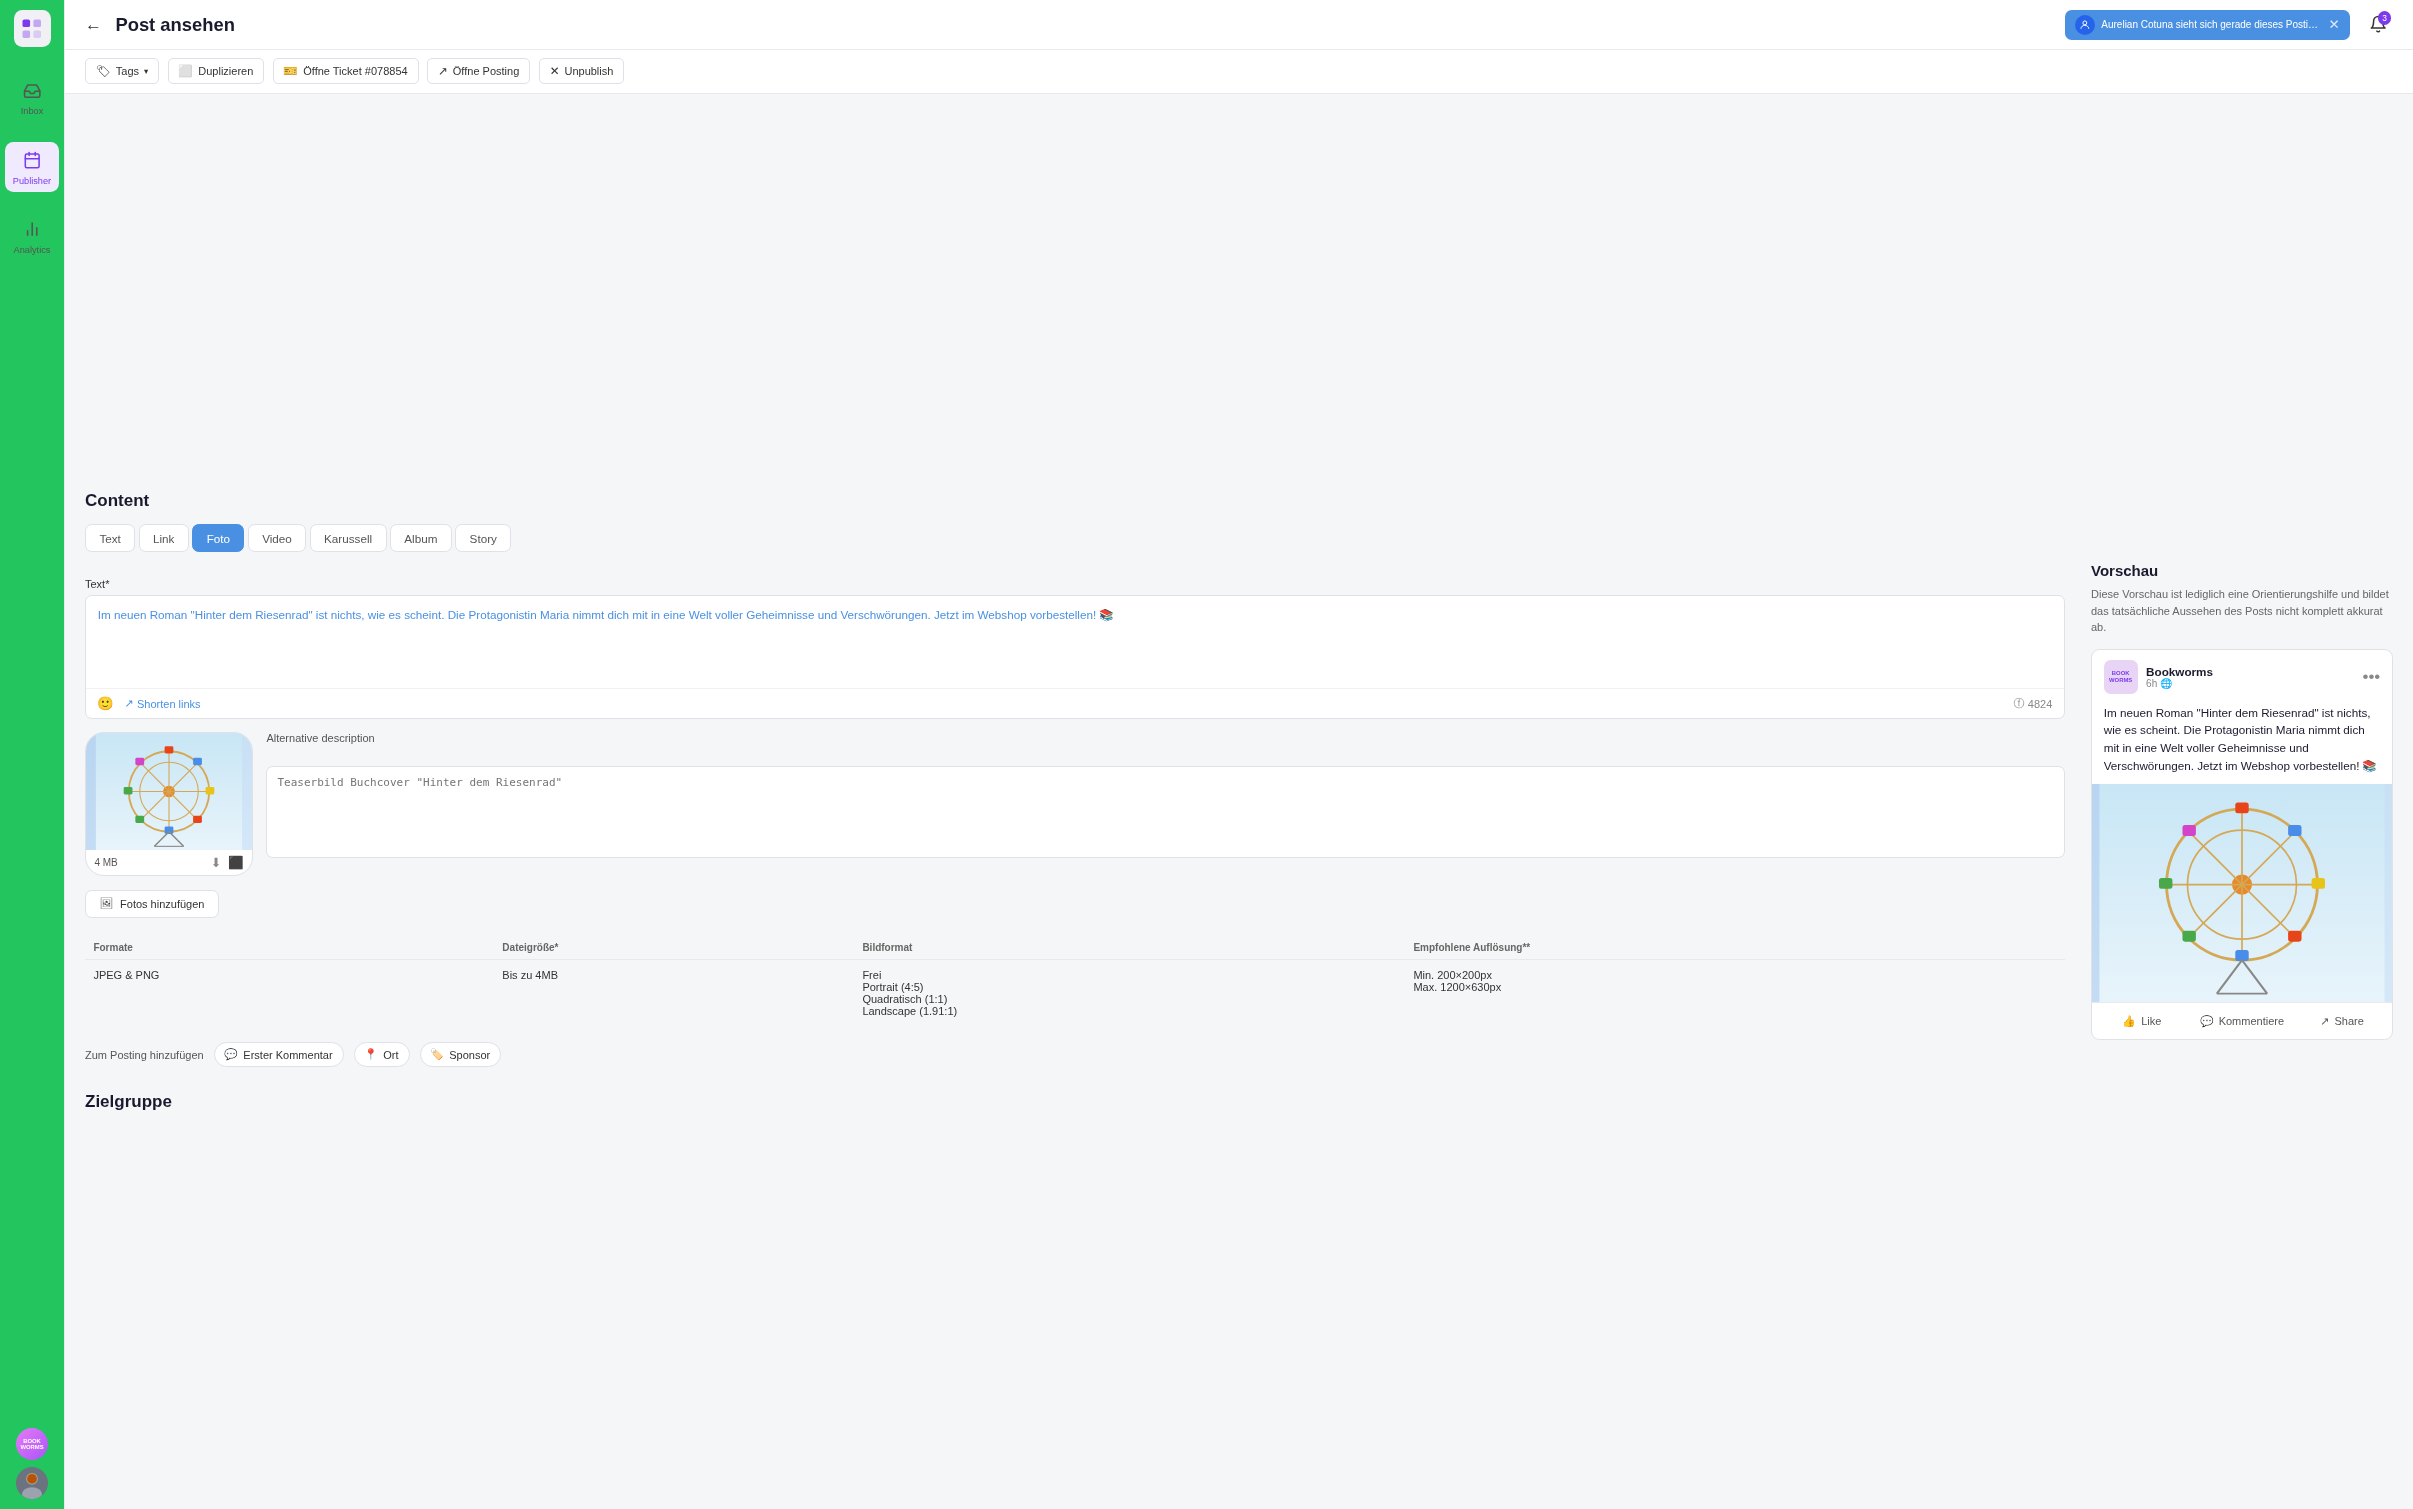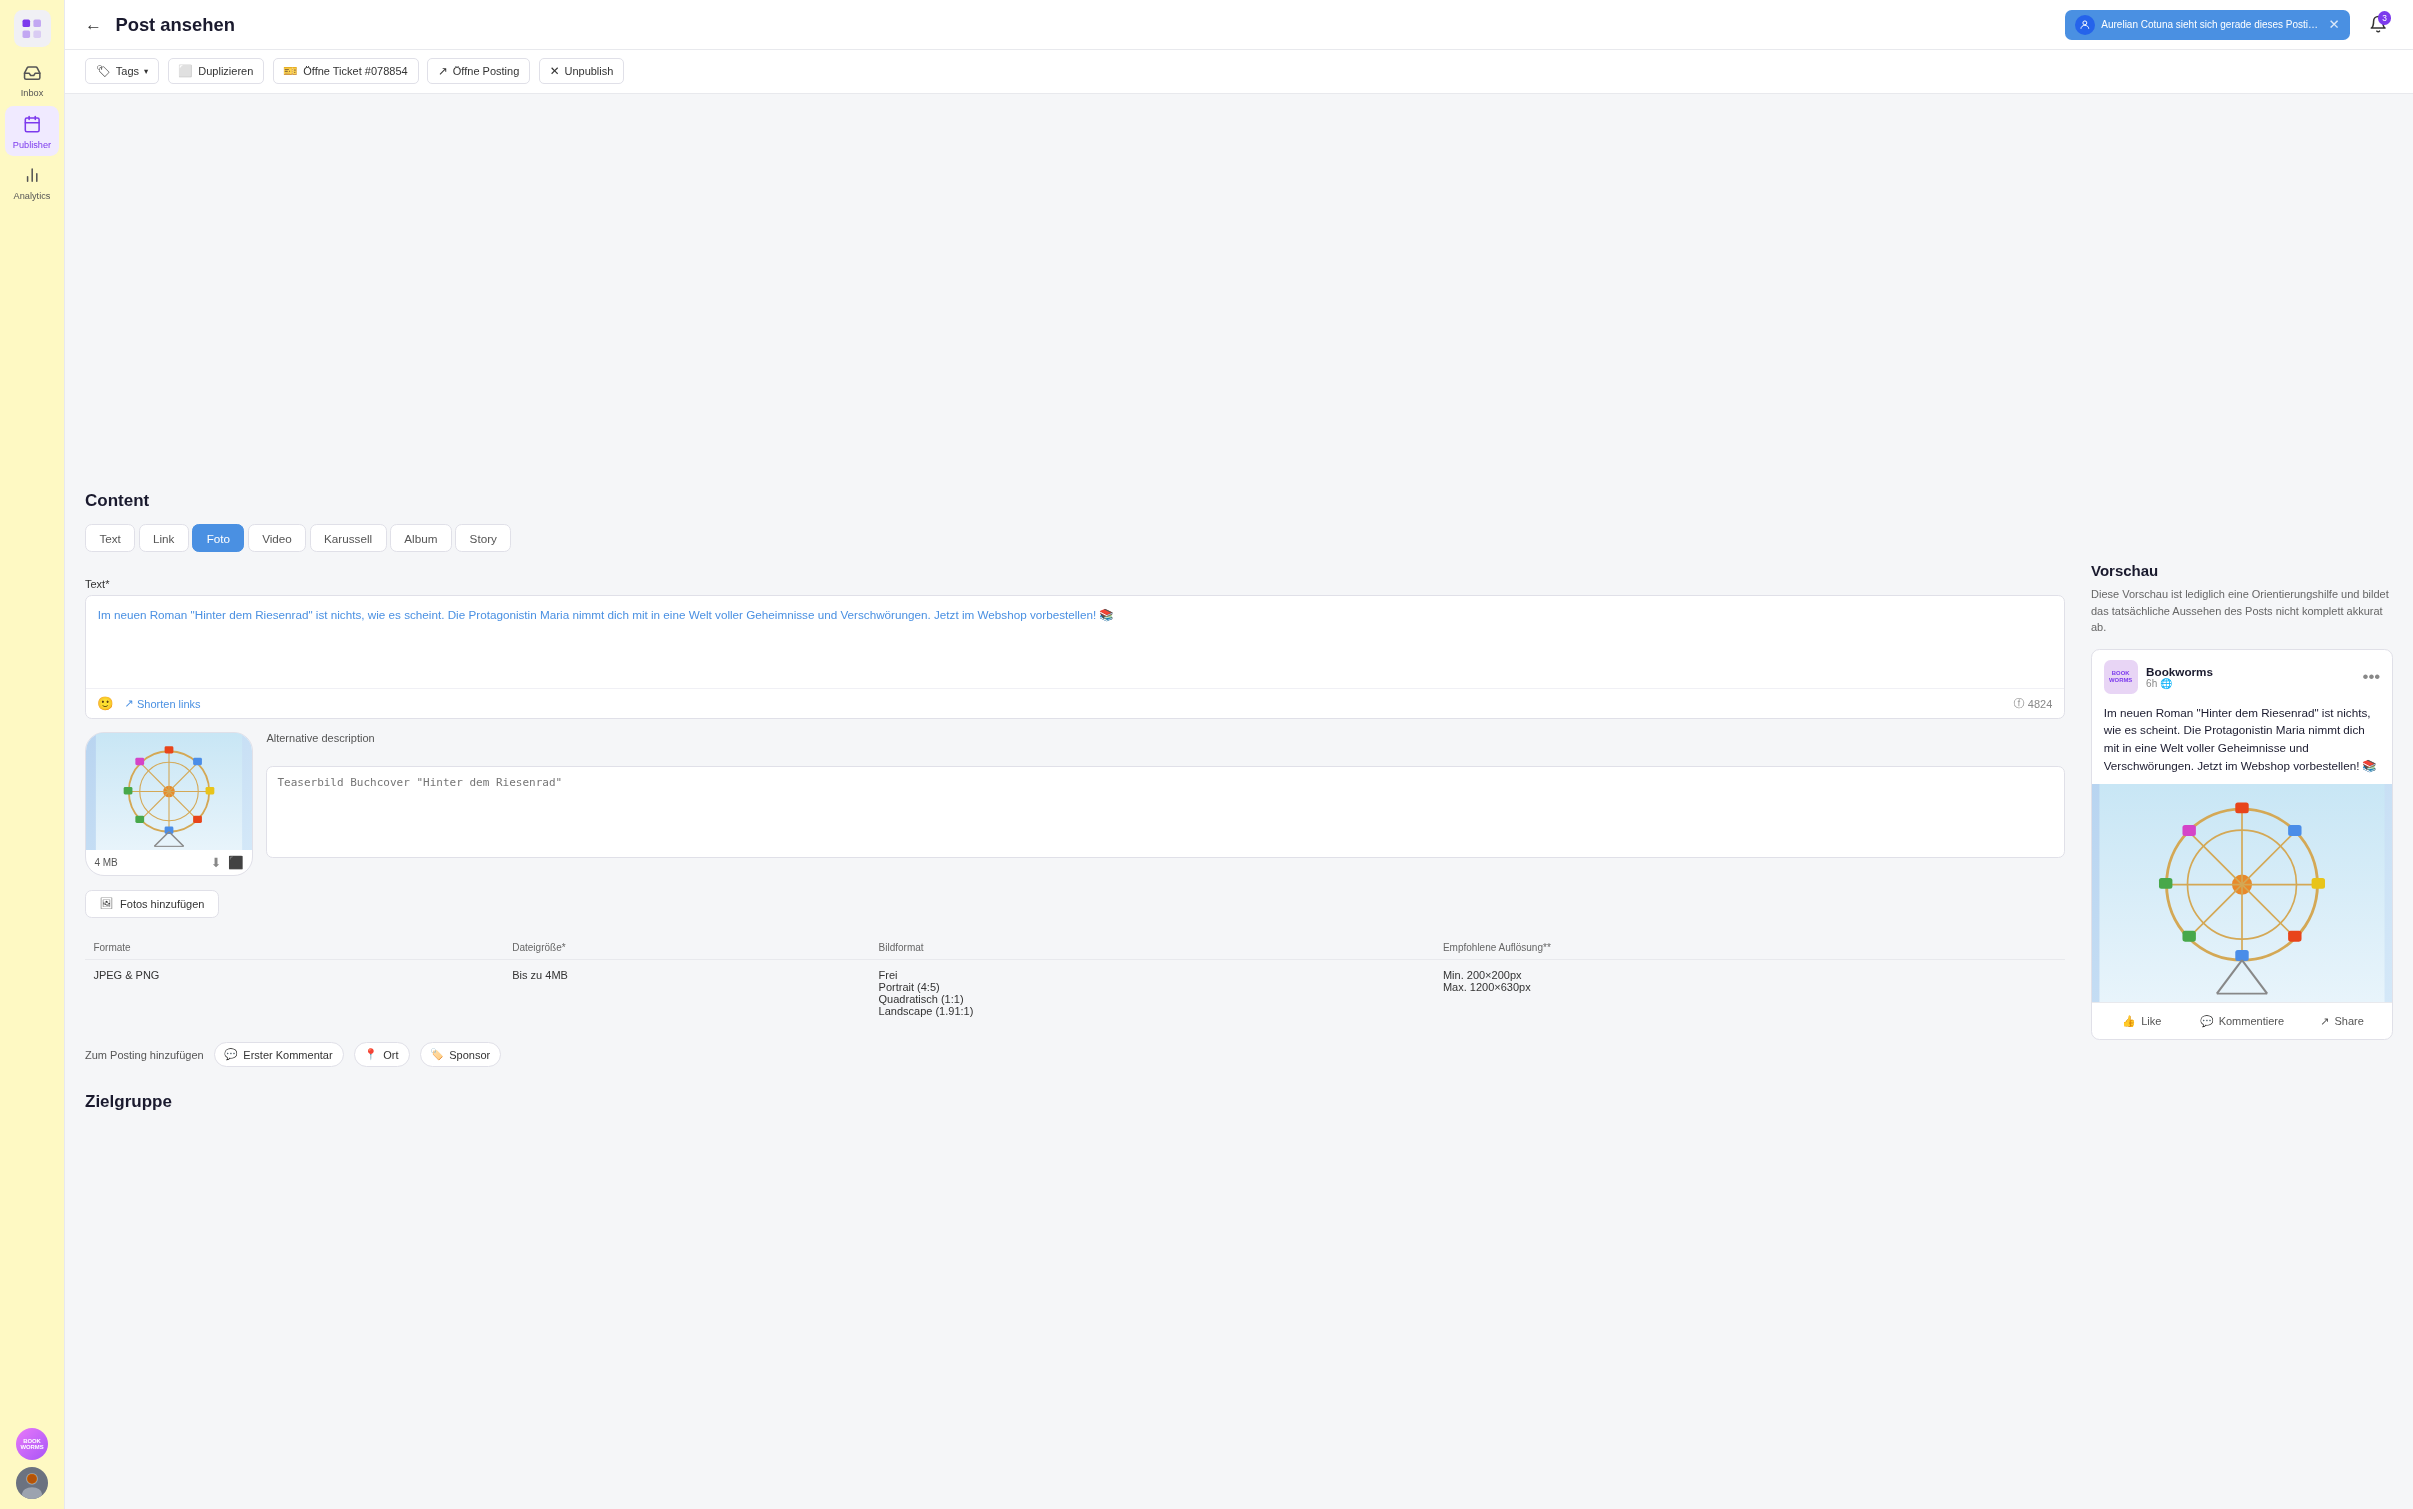--- a/index.html
+++ b/index.html
@@ -3,27 +3,27 @@
   <meta charset="utf-8">
   <style>
     * { box-sizing: border-box; margin: 0; padding: 0; }
     body { font-family: -apple-system, BlinkMacSystemFont, 'Segoe UI', sans-serif; background: #f5f6f8; color: #1a1a2e; font-size: 11.7px; }
 
     .app-layout { display: flex; height: 100vh; }
 
     
     .sidebar {
       width: 65px;
-      background: #fef9c3;
+      background: #22c55e;
       border-right: 0.8px solid #e8e9ed;
       display: flex;
       flex-direction: column;
       align-items: center;
       padding: 10px 0;
-      gap: 1px;
+      gap: 19px;
       flex-shrink: 0;
     }
     .sidebar-logo {
       width: 37px; height: 37px;
       background: #f0f0f5;
       border-radius: 8.4px;
       display: flex; align-items: center; justify-content: center;
       margin-bottom: 6.7px;
     }
     .sidebar-logo svg { width: 23.5px; height: 23.5px; }
@@ -217,21 +217,21 @@
       font-size: 11px;
       color: #333;
       margin-bottom: 17px;
     }
 
     
     .formats-table { width: 100%; border-collapse: collapse; margin-bottom: 17px; }
     .formats-table th {
       text-align: left;
       font-size: 10px;
-      font-weight: 400;
+      font-weight: 700;
       color: #666;
       padding: 6.7px 8.4px;
       border-bottom: 0.8px solid #e8e9ed;
     }
     .formats-table td {
       font-size: 11px;
       color: #333;
       padding: 8.4px 8.4px;
       vertical-align: top;
     }

